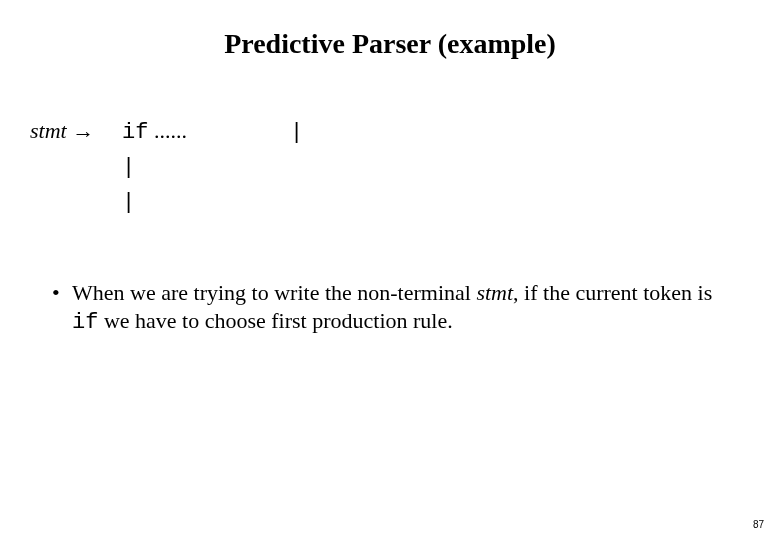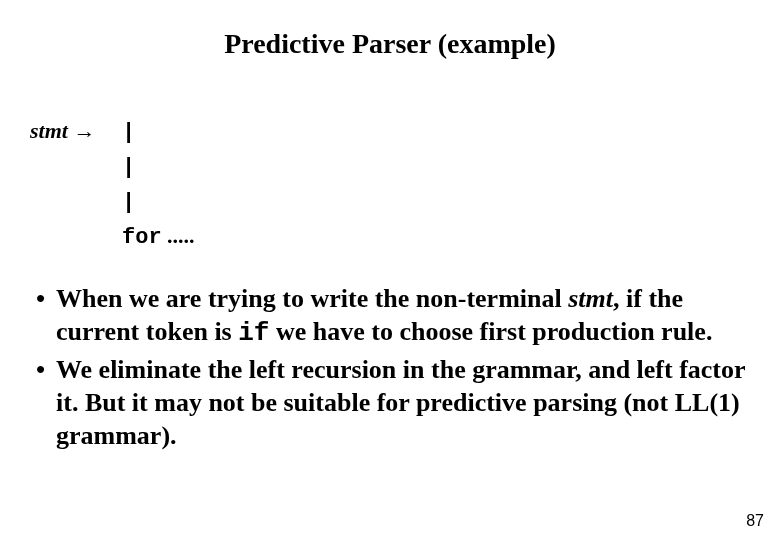--- a/index.html
+++ b/index.html
@@ -20,22 +20,21 @@
   }
   .title {
     text-align: center;
     font-size: 28px;
     font-weight: bold;
     margin-bottom: 54px;
   }
   .grammar {
     font-size: 22px;
     line-height: 1.5;
-    margin-bottom: 28px;
-    font-weight: bold;
+    margin-bottom: 60px;
   }
   .grammar-row {
     display: flex;
     align-items: baseline;
   }
   .lhs {
     display: inline-block;
     width: 92px;
     text-align: left;
   }
@@ -51,77 +50,69 @@
   }
   .pipe-col {
     width: 30px;
     text-align: left;
     font-family: "Courier New", Courier, monospace;
   }
   .rule-col {
     width: 168px;
   }
   .bullets {
-    font-size: 26px;
+    font-size: 22px;
     line-height: 1.28;
     padding-left: 0;
-    margin: 0;
+    margin: 16px;
     list-style: none;
-    font-weight: bold;
   }
   .bullets li {
     position: relative;
     padding-left: 26px;
     margin-bottom: 2px;
   }
   .bullets li::before {
     content: "•";
     position: absolute;
     left: 6px;
     top: 0;
   }
   .stmt { font-style: italic; }
   .pagenum {
     position: absolute;
     right: 16px;
     bottom: 10px;
-    font-size: 16px;
+    font-size: 10px;
     font-family: Arial, sans-serif;
   }
 </style>
 </head>
 <body>
 
 <div class="slide">
 
   <div class="title">Predictive Parser (example)</div>
 
   <div class="grammar">
     <div class="grammar-row">
       <span class="lhs"><span class="stmt">stmt</span><span class="arrow"> → </span></span>
+      <span class="rule-col"><span class="code">if</span><span class="dots"> ......</span></span>
       <span class="pipe-col">|</span>
     </div>
     <div class="grammar-row">
       <span class="lhs empty">stmt →</span>
       <span class="pipe-col">|</span>
     </div>
     <div class="grammar-row">
       <span class="lhs empty">stmt →</span>
       <span class="pipe-col">|</span>
     </div>
-    <div class="grammar-row">
-      <span class="lhs empty">stmt →</span>
-      <span class="rule-col"><span class="code">for</span><span class="dots"> .....</span></span>
-      <span class="pipe-col"></span>
-    </div>
   </div>
 
   <ul class="bullets">
     <li>
       <span>When we are trying to write the non-terminal </span><span class="stmt">stmt</span><span>, if the current token is </span><span class="code">if</span><span> we have to choose first production rule.</span>
-    </li>
-    <li>
-      <span>We eliminate the left recursion in the grammar, and left factor it. But it may not be suitable for predictive parsing (not LL(1) grammar).</span>
     </li>
   </ul>
 
   <div class="pagenum">87</div>
 </div>
 
 </body></html>

